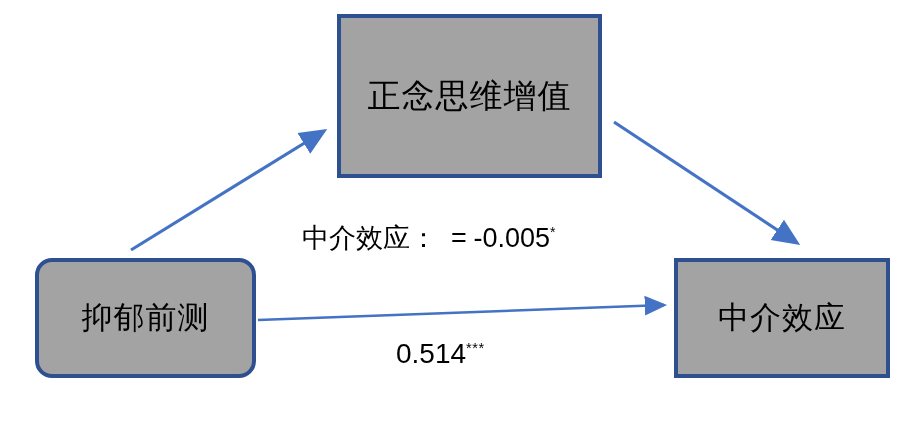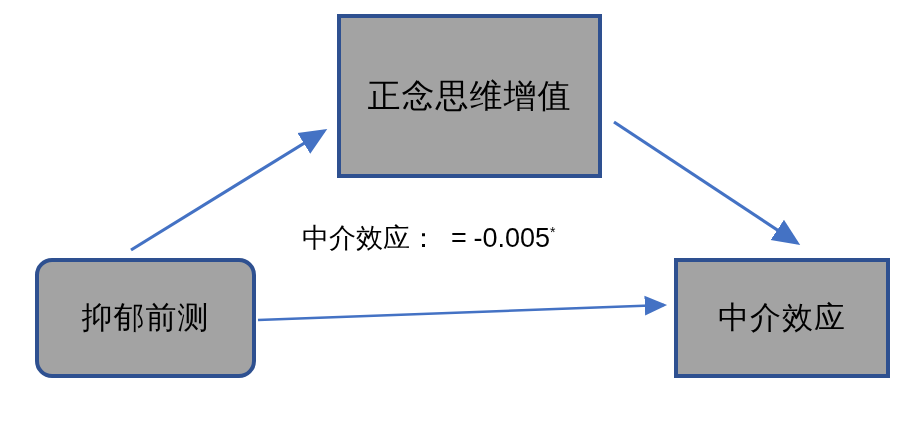--- a/index.html
+++ b/index.html
@@ -125,14 +125,17 @@
   </div>
 
   <div class="node-box" id="box-outcome">
     <span class="node-label">中介效应</span>
   </div>
 
   <div class="edge-label" id="label-indirect-effect">
     <span class="cjk">中介效应：</span><span class="gap"></span><span class="num">=</span>&nbsp;<span class="num">-0.005</span><span class="sup num">*</span>
   </div>
 
+  <div class="edge-label" id="label-direct-effect">
+    <span>0.514</span><span class="sup">***</span>
+  </div>
 
 </div>
 
 </body></html>

